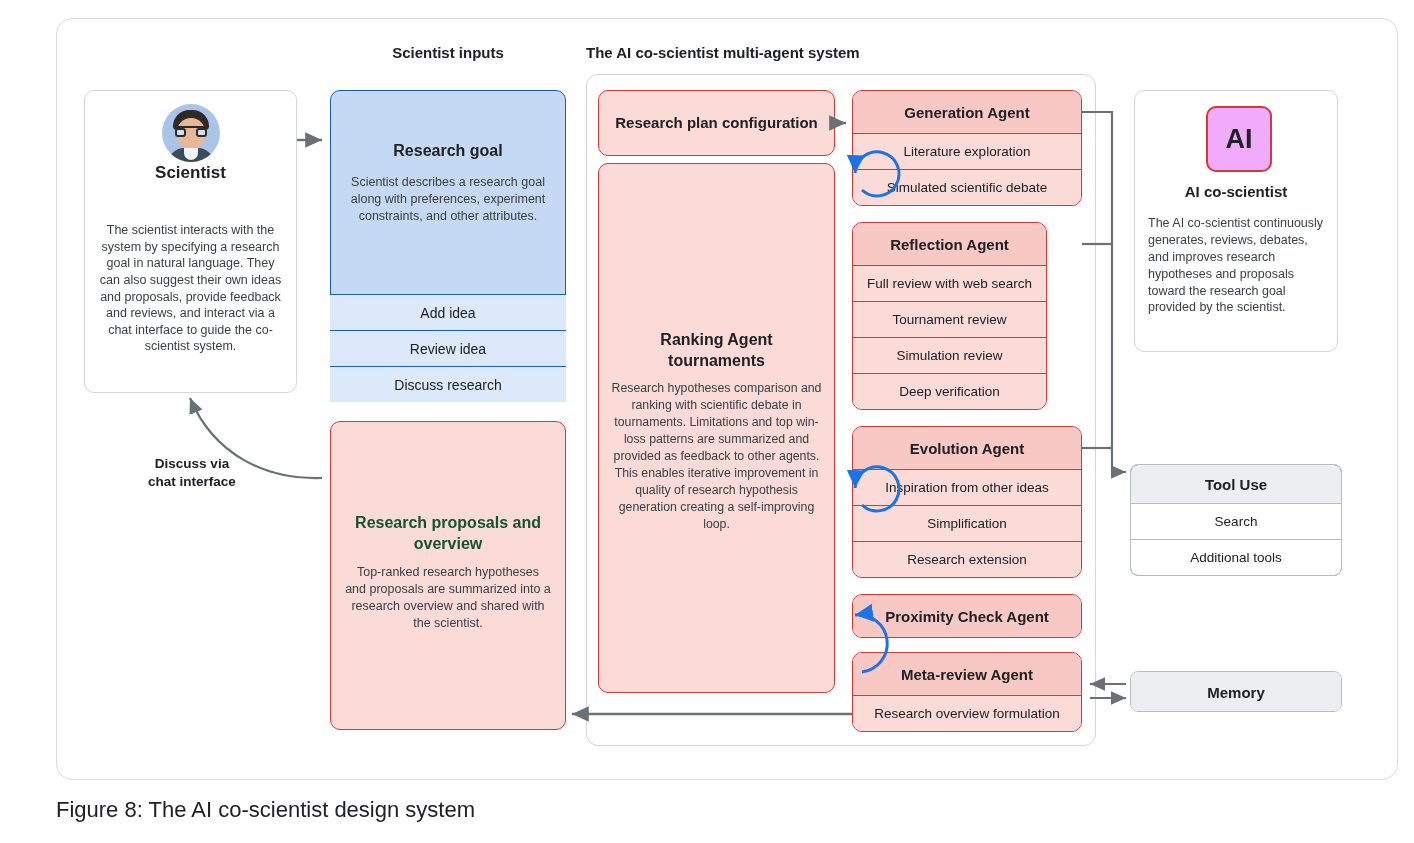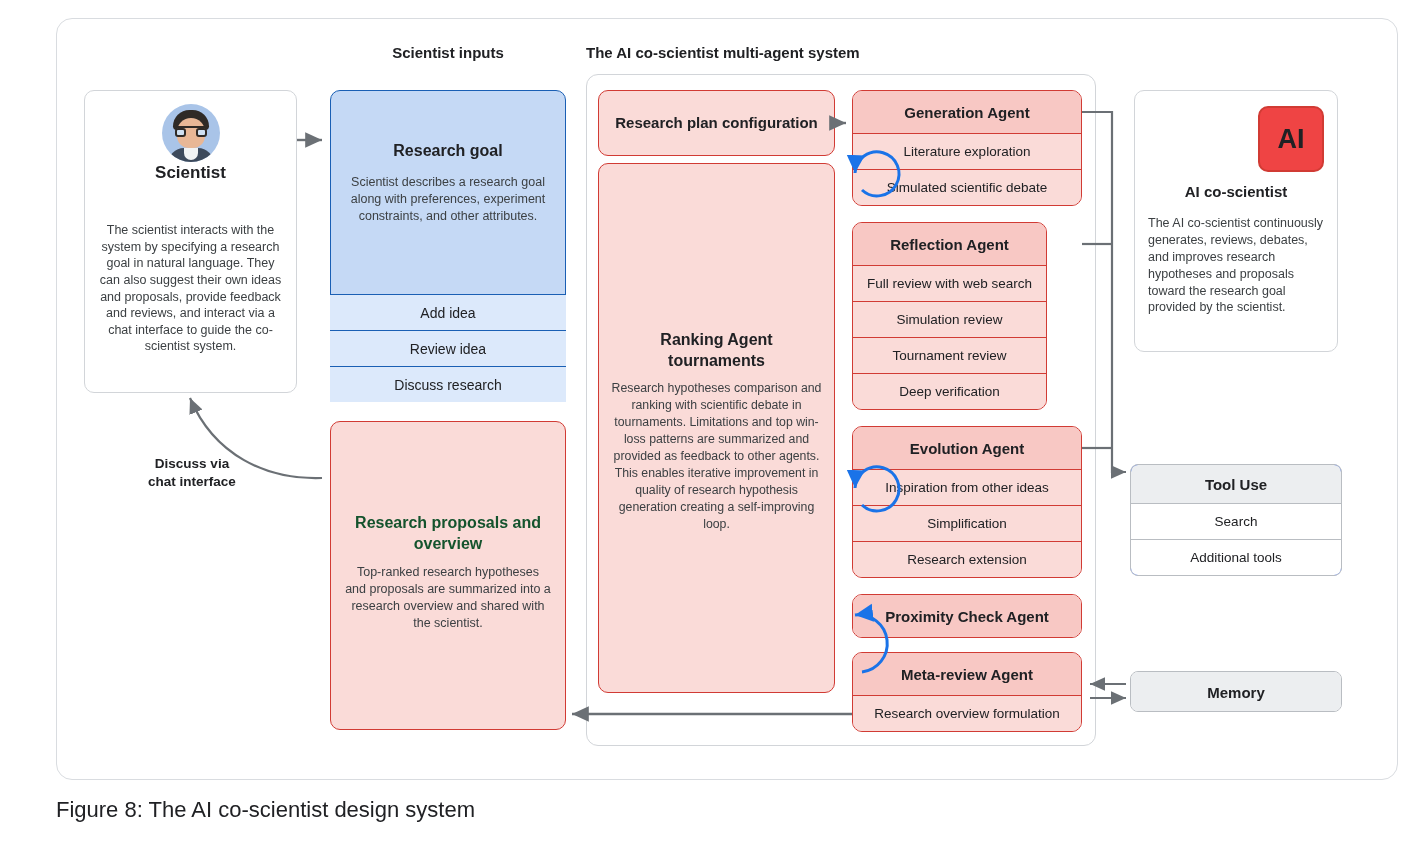--- a/index.html
+++ b/index.html
@@ -176,22 +176,22 @@
   #group-evolution  { left: 852px; top: 426px; width: 230px; }
   #group-proximity  { left: 852px; top: 594px; width: 230px; }
   #group-meta       { left: 852px; top: 652px; width: 230px; }
 
   
   #cosci-card {
     left: 1134px; top: 90px; width: 204px; height: 262px;
     border: 1px solid #d2d5d9; background: #ffffff;
   }
   #ai-badge {
-    position: absolute; left: 1258px; top: 106px; width: 62px; height: 62px;
-    border: 2px solid #d13b34; border-radius: 10px; background: #ef4444;
+    position: absolute; left: 1206px; top: 106px; width: 62px; height: 62px;
+    border: 2px solid #d13b34; border-radius: 10px; background: #f0abfc;
     display: flex; align-items: center; justify-content: center;
     font-weight: bold; font-size: 27px; color: #202124;
   }
   #cosci-title {
     position: absolute; left: 1134px; top: 183px; width: 204px;
     text-align: center; font-weight: bold; font-size: 15px; color: #202124;
   }
   #cosci-desc {
     position: absolute; left: 1148px; top: 215px; width: 176px;
     text-align: left; font-size: 12.5px; line-height: 1.35; color: #3c4043;
@@ -273,22 +273,22 @@
 
   <div class="agent-group" id="group-generation">
     <div class="agent-header">Generation Agent</div>
     <div class="agent-item">Literature exploration</div>
     <div class="agent-item">Simulated scientific debate</div>
   </div>
 
   <div class="agent-group" id="group-reflection">
     <div class="agent-header">Reflection Agent</div>
     <div class="agent-item">Full review with web search</div>
+    <div class="agent-item">Tournament review</div>
     <div class="agent-item">Simulation review</div>
-    <div class="agent-item">Tournament review</div>
     <div class="agent-item">Deep verification</div>
   </div>
 
   <div class="agent-group" id="group-evolution">
     <div class="agent-header">Evolution Agent</div>
     <div class="agent-item">Inspiration from other ideas</div>
     <div class="agent-item">Simplification</div>
     <div class="agent-item">Research extension</div>
   </div>
 

